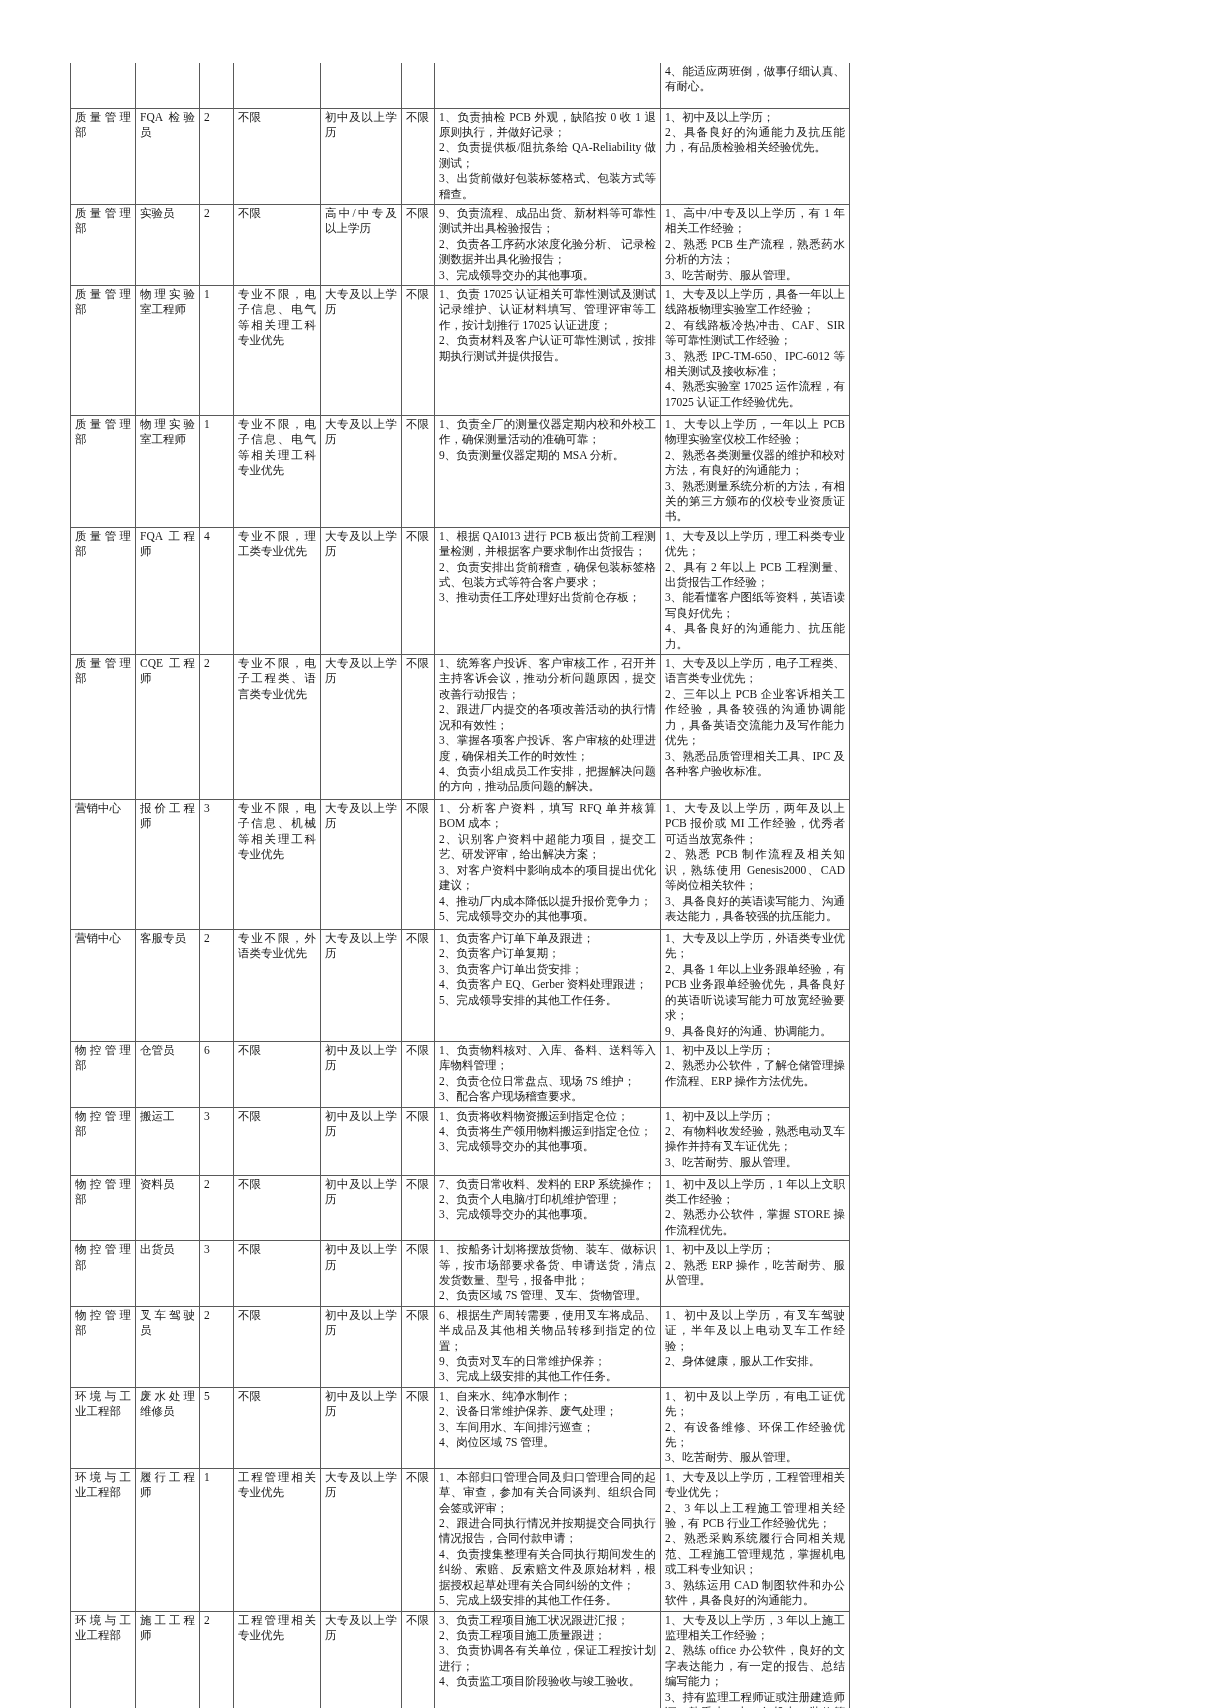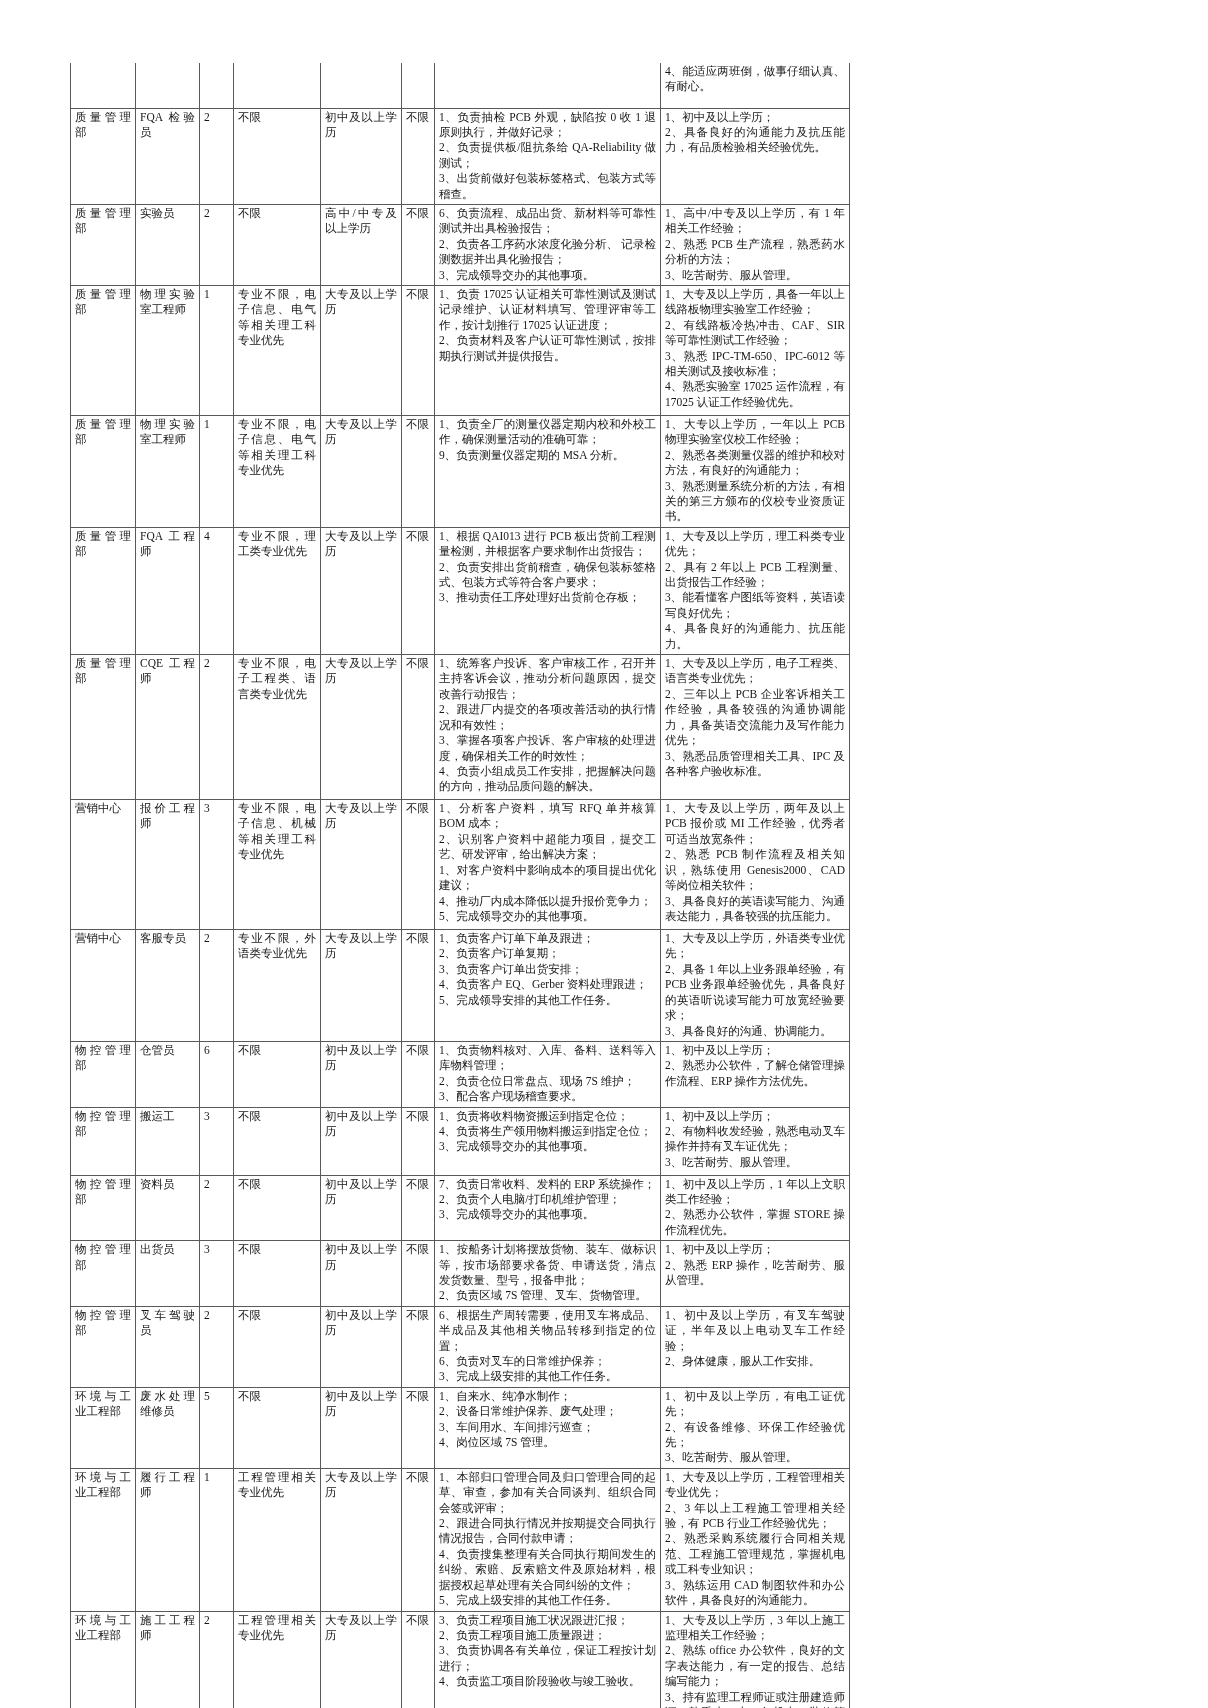--- a/index.html
+++ b/index.html
@@ -96,21 +96,21 @@
           </td>
         </tr>
         <tr data-name="job-row" style="height: 79px;">
           <td data-name="cell-department">质量管理部</td>
           <td data-name="cell-position">实验员</td>
           <td data-name="cell-headcount">2</td>
           <td data-name="cell-major">不限</td>
           <td data-name="cell-education">高中/中专及以上学历</td>
           <td data-name="cell-other">不限</td>
           <td data-name="cell-duties">
-            <div class="item" data-name="duty-item">6、负责流程、成品出货、新材料等可靠性测试并出具检验报告；</div>
+            <div class="item" data-name="duty-item">9、负责流程、成品出货、新材料等可靠性测试并出具检验报告；</div>
             <div class="item" data-name="duty-item">2、负责各工序药水浓度化验分析、 记录检测数据并出具化验报告；</div>
             <div class="item" data-name="duty-item">3、完成领导交办的其他事项。</div>
           </td>
           <td data-name="cell-requirements">
             <div class="item" data-name="requirement-item">1、高中/中专及以上学历，有 1 年相关工作经验；</div>
             <div class="item" data-name="requirement-item">2、熟悉 PCB 生产流程，熟悉药水分析的方法；</div>
             <div class="item" data-name="requirement-item">3、吃苦耐劳、服从管理。</div>
           </td>
         </tr>
         <tr data-name="job-row" style="height: 130px;">
@@ -189,21 +189,21 @@
         <tr data-name="job-row" style="height: 130px;">
           <td data-name="cell-department">营销中心</td>
           <td data-name="cell-position">报价工程师</td>
           <td data-name="cell-headcount">3</td>
           <td data-name="cell-major">专业不限，电子信息、机械等相关理工科专业优先</td>
           <td data-name="cell-education">大专及以上学历</td>
           <td data-name="cell-other">不限</td>
           <td data-name="cell-duties">
             <div class="item" data-name="duty-item">1、分析客户资料，填写 RFQ 单并核算 BOM 成本；</div>
             <div class="item" data-name="duty-item">2、识别客户资料中超能力项目，提交工艺、研发评审，给出解决方案；</div>
-            <div class="item" data-name="duty-item">1、对客户资料中影响成本的项目提出优化建议；</div>
+            <div class="item" data-name="duty-item">3、对客户资料中影响成本的项目提出优化建议；</div>
             <div class="item" data-name="duty-item">4、推动厂内成本降低以提升报价竞争力；</div>
             <div class="item" data-name="duty-item">5、完成领导交办的其他事项。</div>
           </td>
           <td data-name="cell-requirements">
             <div class="item" data-name="requirement-item">1、大专及以上学历，两年及以上 PCB 报价或 MI 工作经验，优秀者可适当放宽条件；</div>
             <div class="item" data-name="requirement-item">2、熟悉 PCB 制作流程及相关知识，熟练使用 Genesis2000、CAD 等岗位相关软件；</div>
             <div class="item" data-name="requirement-item">3、具备良好的英语读写能力、沟通表达能力，具备较强的抗压能力。</div>
           </td>
         </tr>
         <tr data-name="job-row" style="height: 94px;">
@@ -216,21 +216,21 @@
           <td data-name="cell-duties">
             <div class="item" data-name="duty-item">1、负责客户订单下单及跟进；</div>
             <div class="item" data-name="duty-item">2、负责客户订单复期；</div>
             <div class="item" data-name="duty-item">3、负责客户订单出货安排；</div>
             <div class="item" data-name="duty-item">4、负责客户 EQ、Gerber 资料处理跟进；</div>
             <div class="item" data-name="duty-item">5、完成领导安排的其他工作任务。</div>
           </td>
           <td data-name="cell-requirements">
             <div class="item" data-name="requirement-item">1、大专及以上学历，外语类专业优先；</div>
             <div class="item" data-name="requirement-item">2、具备 1 年以上业务跟单经验，有 PCB 业务跟单经验优先，具备良好的英语听说读写能力可放宽经验要求；</div>
-            <div class="item" data-name="requirement-item">3、具备良好的沟通、协调能力。</div>
+            <div class="item" data-name="requirement-item">9、具备良好的沟通、协调能力。</div>
           </td>
         </tr>
         <tr data-name="job-row" style="height: 65px;">
           <td data-name="cell-department">物控管理部</td>
           <td data-name="cell-position">仓管员</td>
           <td data-name="cell-headcount">6</td>
           <td data-name="cell-major">不限</td>
           <td data-name="cell-education">初中及以上学历</td>
           <td data-name="cell-other">不限</td>
           <td data-name="cell-duties">
@@ -296,21 +296,21 @@
         </tr>
         <tr data-name="job-row" style="height: 63px;">
           <td data-name="cell-department">物控管理部</td>
           <td data-name="cell-position">叉车驾驶员</td>
           <td data-name="cell-headcount">2</td>
           <td data-name="cell-major">不限</td>
           <td data-name="cell-education">初中及以上学历</td>
           <td data-name="cell-other">不限</td>
           <td data-name="cell-duties">
             <div class="item" data-name="duty-item">6、根据生产周转需要，使用叉车将成品、半成品及其他相关物品转移到指定的位置；</div>
-            <div class="item" data-name="duty-item">6、负责对叉车的日常维护保养；</div>
+            <div class="item" data-name="duty-item">9、负责对叉车的日常维护保养；</div>
             <div class="item" data-name="duty-item">3、完成上级安排的其他工作任务。</div>
           </td>
           <td data-name="cell-requirements">
             <div class="item" data-name="requirement-item">1、初中及以上学历，有叉车驾驶证，半年及以上电动叉车工作经验；</div>
             <div class="item" data-name="requirement-item">2、身体健康，服从工作安排。</div>
           </td>
         </tr>
         <tr data-name="job-row" style="height: 69px;">
           <td data-name="cell-department">环境与工业工程部</td>
           <td data-name="cell-position">废水处理维修员</td>

